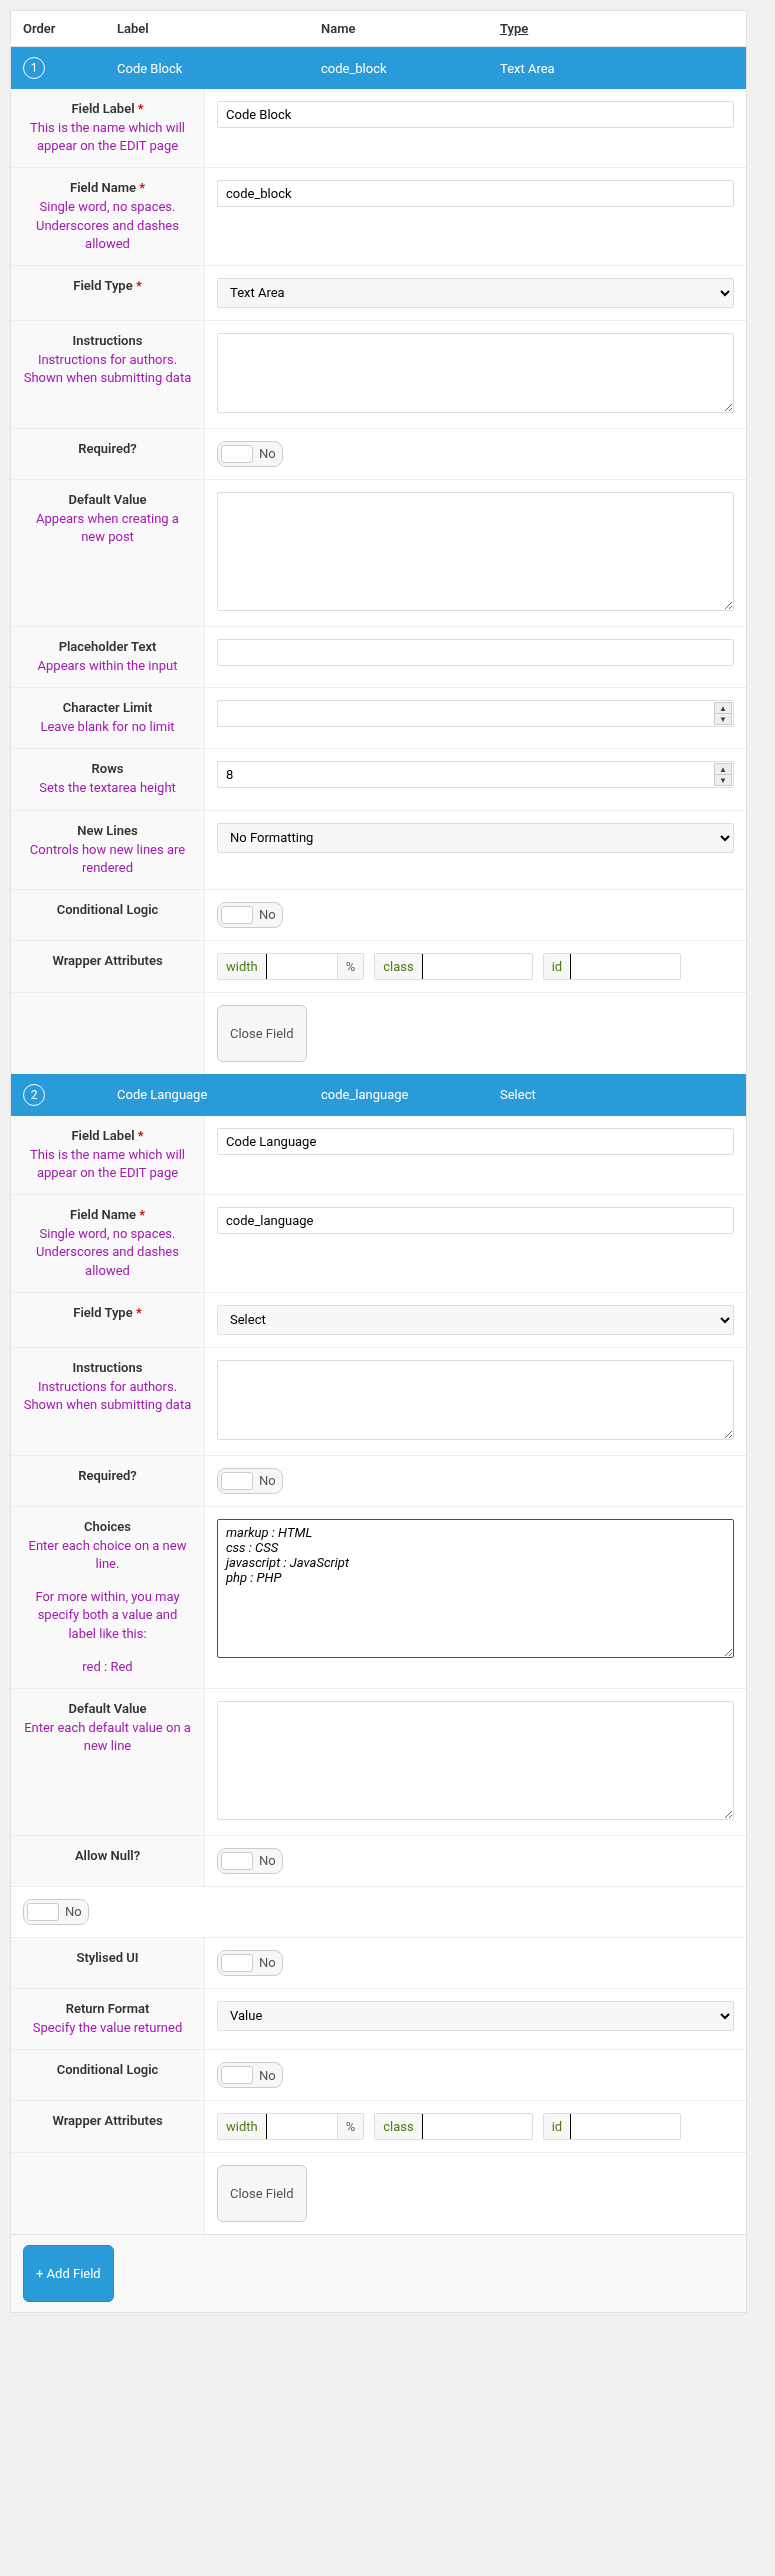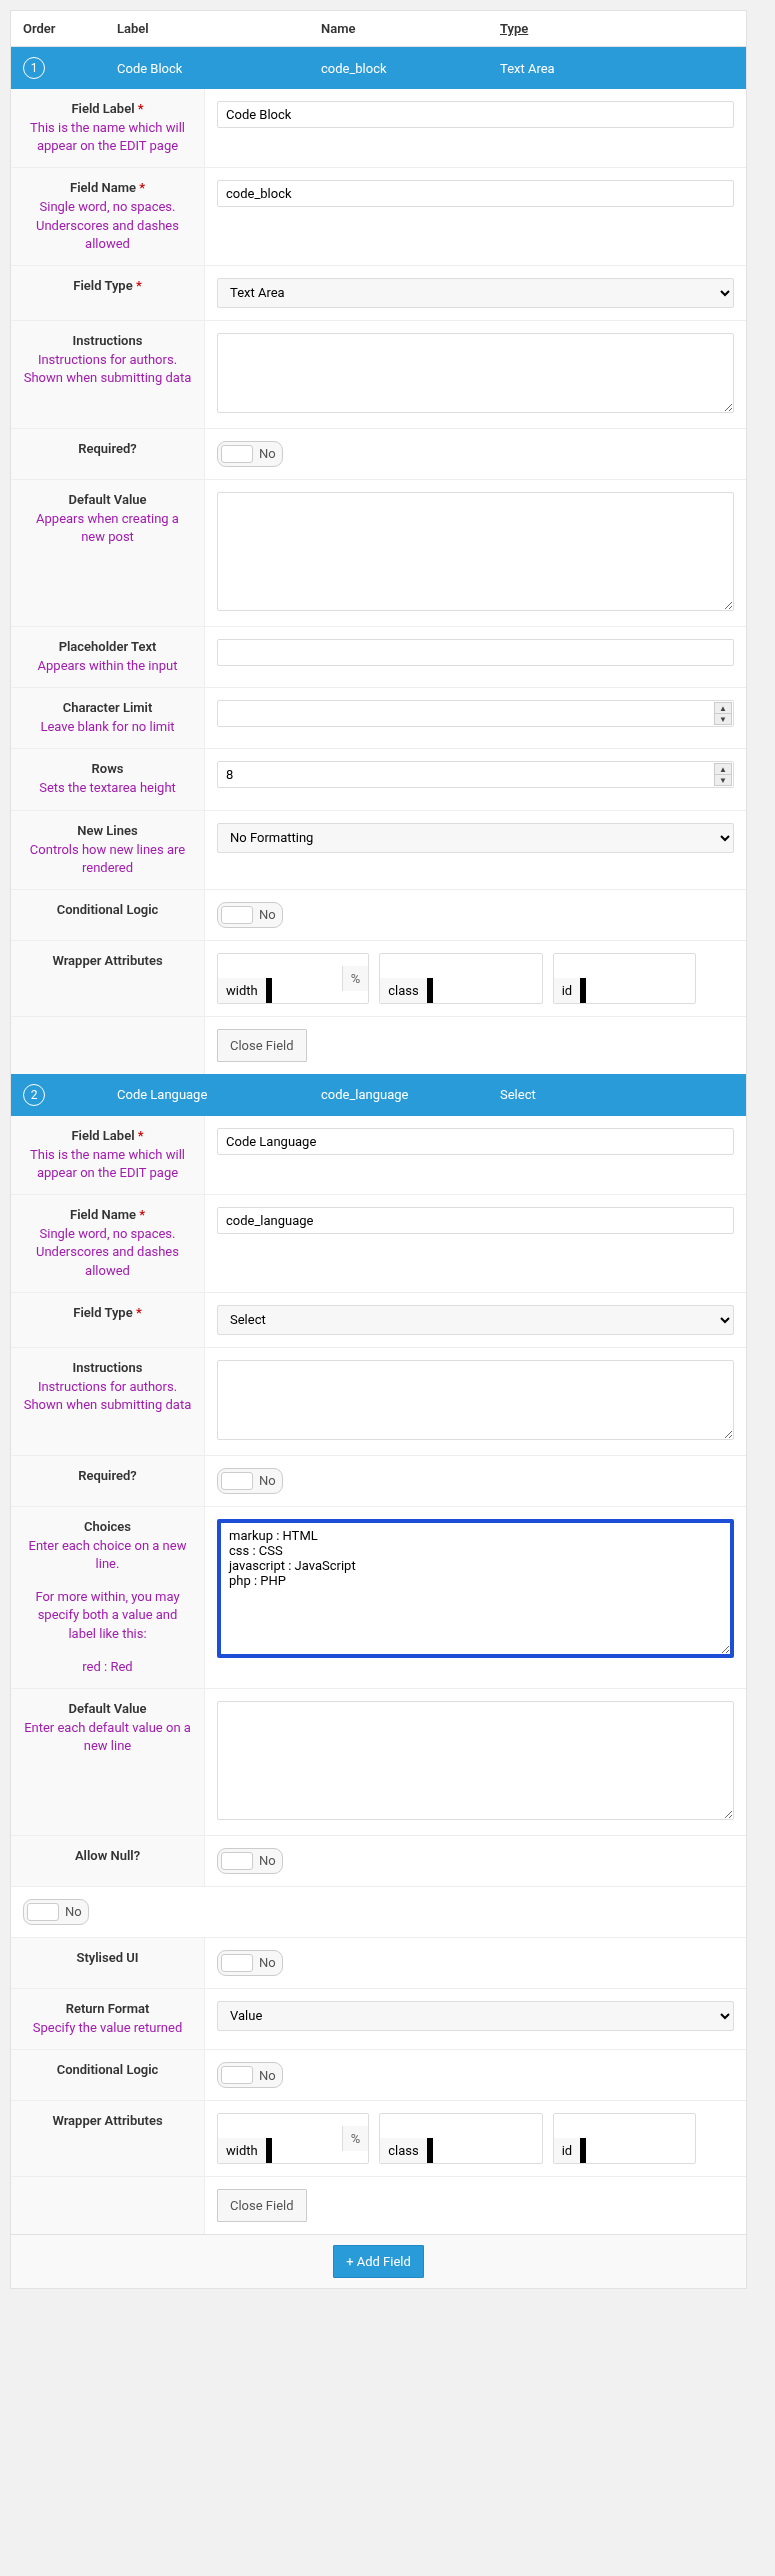--- a/index.html
+++ b/index.html
@@ -22,39 +22,39 @@
 .row-label { width: 194px; padding: 12px; background: #f9f9f9; border-right: 1px solid #eee; text-align: center; }
 .row-label .lbl { font-weight: 600; color: #333; display: block; margin-bottom: 3px; }
 .row-label .req { color: #c00; }
 .row-label .desc { font-size: 13px; color: #a21caf; line-height: 1.4; }
 .row-input { flex: 1; padding: 12px; }
 .row-input input[type="text"], .row-input input[type="number"], .row-input textarea, .row-input select {
   width: 100%; padding: 5px 8px; border: 1px solid #ddd; border-radius: 2px; font-size: 13px; font-family: inherit; background: #fff;
 }
 .row-input textarea { resize: vertical; min-height: 80px; }
 .row-input textarea.tall { min-height: 119px; }
-.row-input textarea.choices { border: 4px solid #1d4ed8; min-height: 139px; }
+.row-input textarea.choices { border: 1px solid #1d4ed8; min-height: 139px; font-style: italic; }
 .row-input select { height: 30px; background: #f7f7f7; }
 .number-wrap { position: relative; }
 .number-wrap input { padding-right: 25px; }
 .number-spinners { position: absolute; right: 2px; top: 2px; bottom: 2px; width: 18px; display: flex; flex-direction: column; border: 1px solid #ccc; }
 .number-spinners span { flex: 1; display: flex; align-items: center; justify-content: center; font-size: 8px; background: #eee; cursor: pointer; }
 .number-spinners span:first-child { border-bottom: 1px solid #ccc; }
 .toggle { display: inline-flex; align-items: center; border: 1px solid #ccc; border-radius: 9px; background: #f7f7f7; padding: 3px 6px 3px 3px; }
 .toggle .switch { width: 32px; height: 18px; background: #fff; border: 1px solid #ccc; border-radius: 3px; margin-right: 6px; position: relative; }
 .toggle .label { font-size: 13px; color: #555; }
 .wrapper-attrs { display: flex; gap: 10px; }
 .wrapper-attrs .grp { display: flex; align-items: center; border: 1px solid #ddd; border-radius: 2px; overflow: hidden; }
-.wrapper-attrs .grp .pre { padding: 5px 8px; background: #f7f7f7; border-right: 6px solid #000000; color: #000000; font-size: 13px; margin-top: 24px; }
+.wrapper-attrs .grp .pre { padding: 5px 8px; background: #f7f7f7; border-right: 1px solid #000000; color: #4d7c0f; font-size: 13px; }
 .wrapper-attrs .grp .post { padding: 5px 8px; background: #f7f7f7; border-left: 1px solid #ddd; color: #666; font-size: 13px; }
 .wrapper-attrs .grp input { border: none; padding: 5px 6px; width: 70px; font-size: 13px; }
 .wrapper-attrs .grp.wide input { width: 109px; }
-.btn { display: inline-block; padding: 8px 12px; border: 1px solid #ccc; background: #f7f7f7; border-radius: 1px; color: #555; cursor: pointer; font-size: 13px; }
+.btn { display: inline-block; padding: 20px 12px; border: 1px solid #ccc; background: #f7f7f7; border-radius: 6px; color: #555; cursor: pointer; font-size: 13px; }
 .btn-primary { background: #2a9bd9; color: #fff; border-color: #2388c4; }
-.footer { padding: 10px 12px; text-align: center; border-top: 1px solid #e1e1e1; background: #f9f9f9; }
+.footer { padding: 10px 12px; text-align: left; border-top: 1px solid #e1e1e1; background: #f9f9f9; }
 </style>
 </head>
 <body>
 
 <div class="container">
   <div class="header-row">
     <div class="col-order">Order</div>
     <div class="col-label">Label</div>
     <div class="col-name">Name</div>
     <div class="col-type">Type</div>

